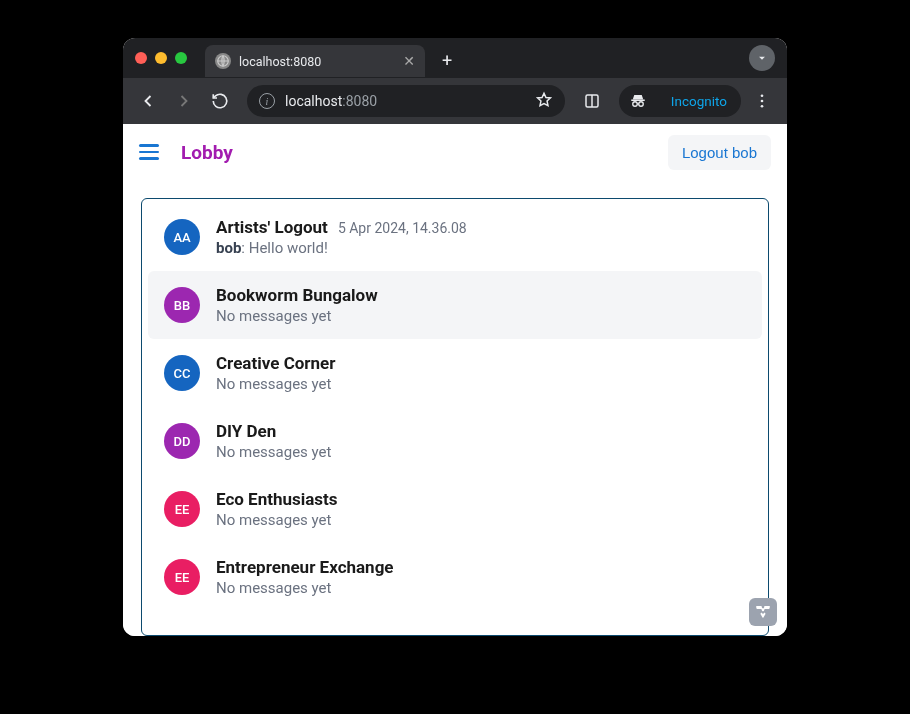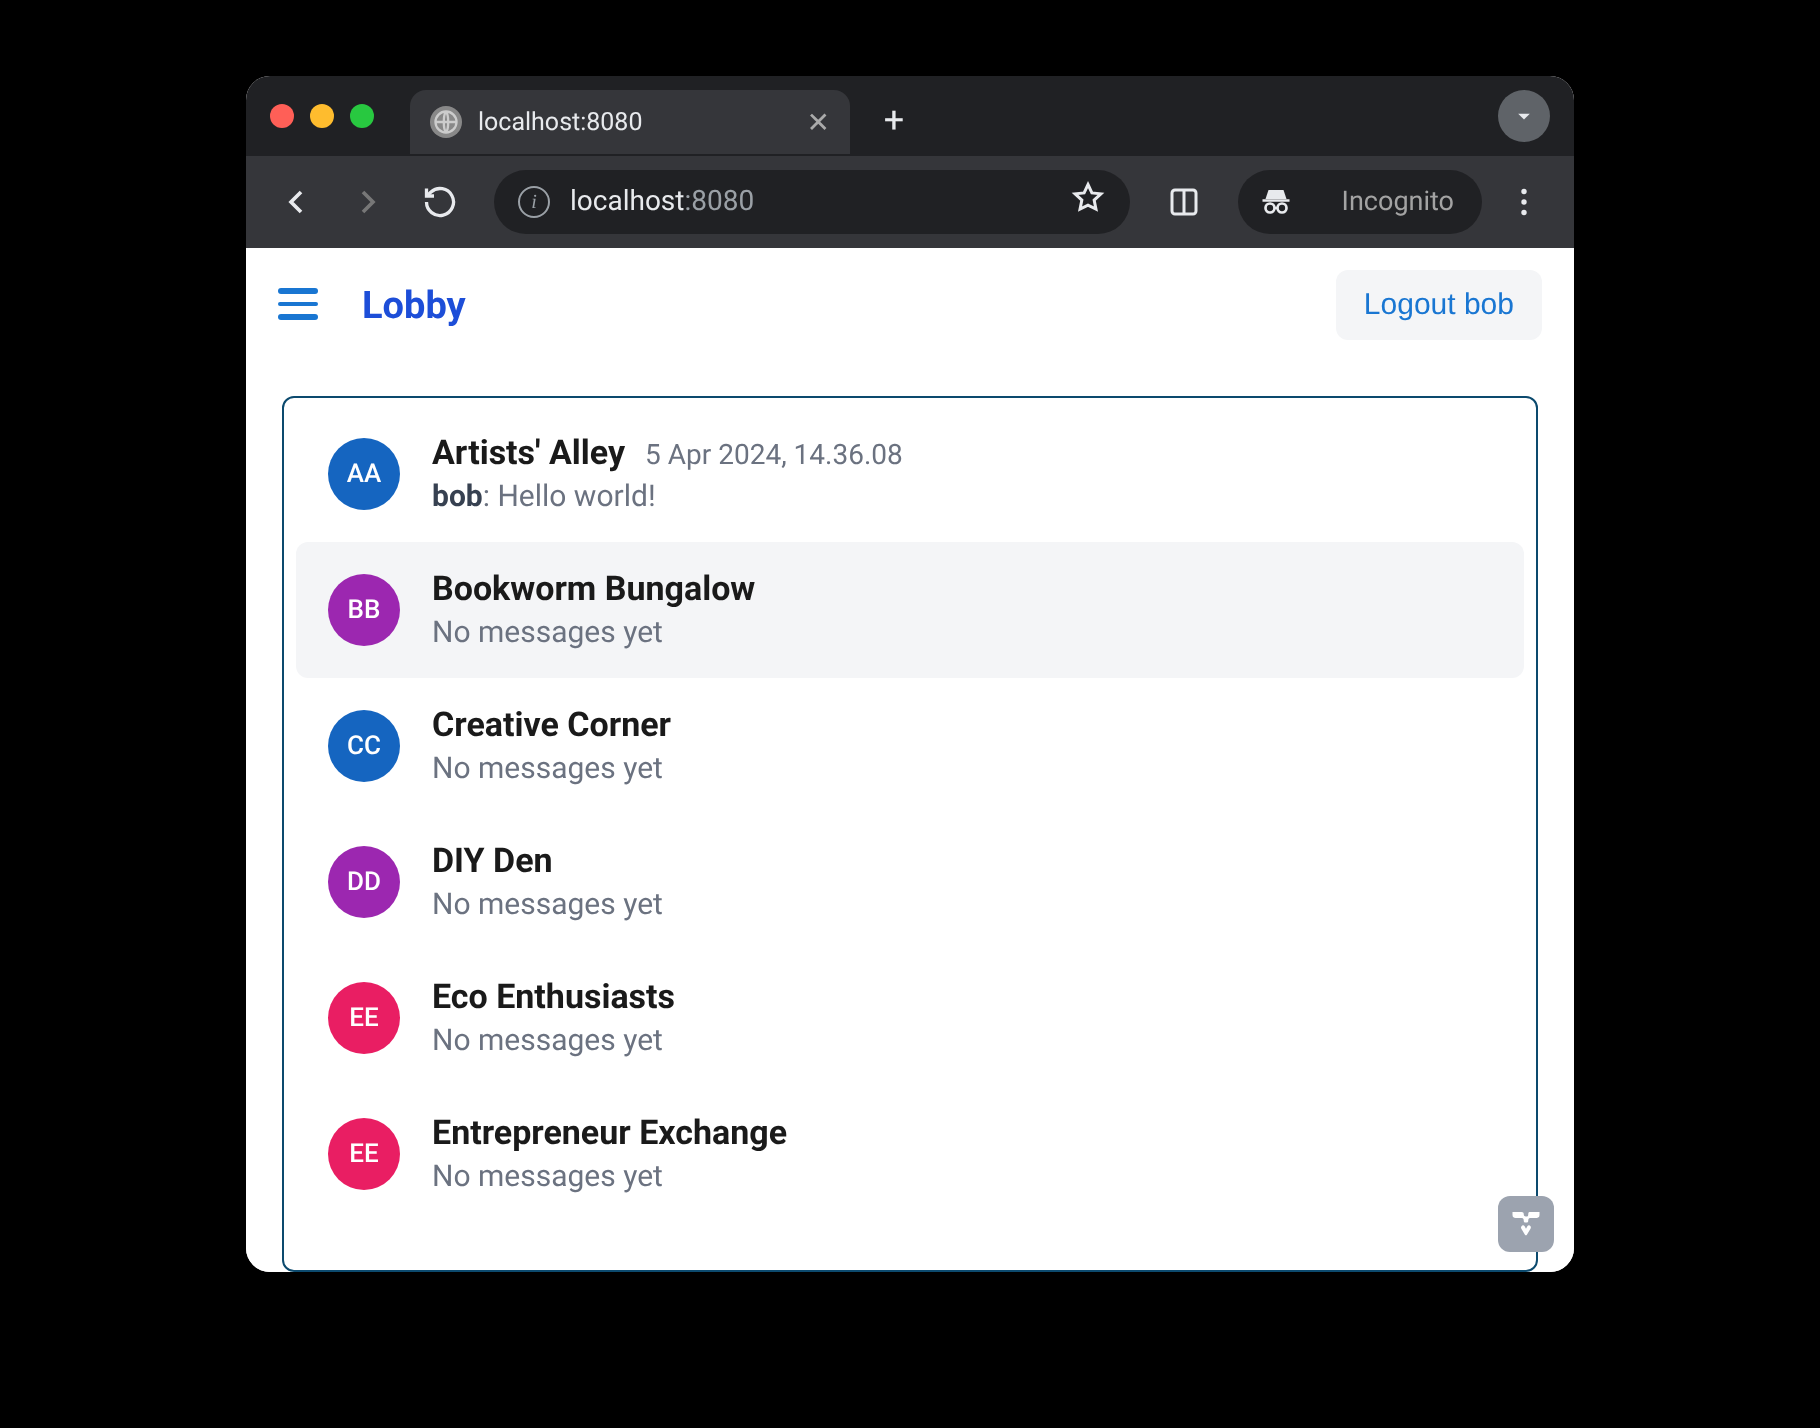--- a/index.html
+++ b/index.html
@@ -109,21 +109,21 @@
   .omnibox .url-dim { color: #9aa0a6; }
   .omnibox .star { margin-left: auto; color: #9aa0a6; }
   .incognito-chip {
     background: #202124;
     border-radius: 18px;
     height: 32px;
     display: flex;
     align-items: center;
     padding: 0 14px 0 10px;
     gap: 24px;
-    color: #a3a3a3;
+    color: #0ea5e9;
     font-size: 13.5px;
     margin-left: 6px;
   }
   .incognito-chip svg { width: 18px; height: 18px; }
   .sq-icon {
     width: 30px; height: 30px;
     display: flex; align-items: center; justify-content: center;
     color: #e8eaed;
   }
   .kebab {
@@ -150,21 +150,21 @@
   }
   .hamburger {
     width: 24px; height: 24px;
     display: flex; flex-direction: column; justify-content: center; gap: 4px;
     cursor: pointer;
   }
   .hamburger span {
     height: 2.5px; background: #1976d2; border-radius: 2px; width: 20px;
   }
   .page-title {
-    font-size: 19px; font-weight: 700; color: #1d4ed8;
+    font-size: 19px; font-weight: 700; color: #a21caf;
   }
   .logout-btn {
     margin-left: auto;
     background: #f4f5f7;
     color: #1976d2;
     border: none;
     border-radius: 6px;
     padding: 9px 14px;
     font-size: 15px;
     font-weight: 500;
@@ -325,21 +325,21 @@
       <button class="logout-btn">Logout bob</button>
     </div>
 
     <div class="content-wrap">
       <div class="list-card" id="room-list">
 
       <div class="list-item">
             <div class="avatar" style="background: rgb(21, 101, 192);">AA</div>
             <div class="item-body">
               <div class="item-top">
-                <span class="item-name">Artists' Alley</span>
+                <span class="item-name">Artists' Logout</span>
                 <span class="item-time">5 Apr 2024, 14.36.08</span>
               </div>
               <div class="item-sub"><span class="author">bob</span>: Hello world!</div>
             </div>
           </div>
           <div class="list-item hover">
             <div class="avatar" style="background: rgb(156, 39, 176);">BB</div>
             <div class="item-body">
               <div class="item-top">
                 <span class="item-name">Bookworm Bungalow</span>

